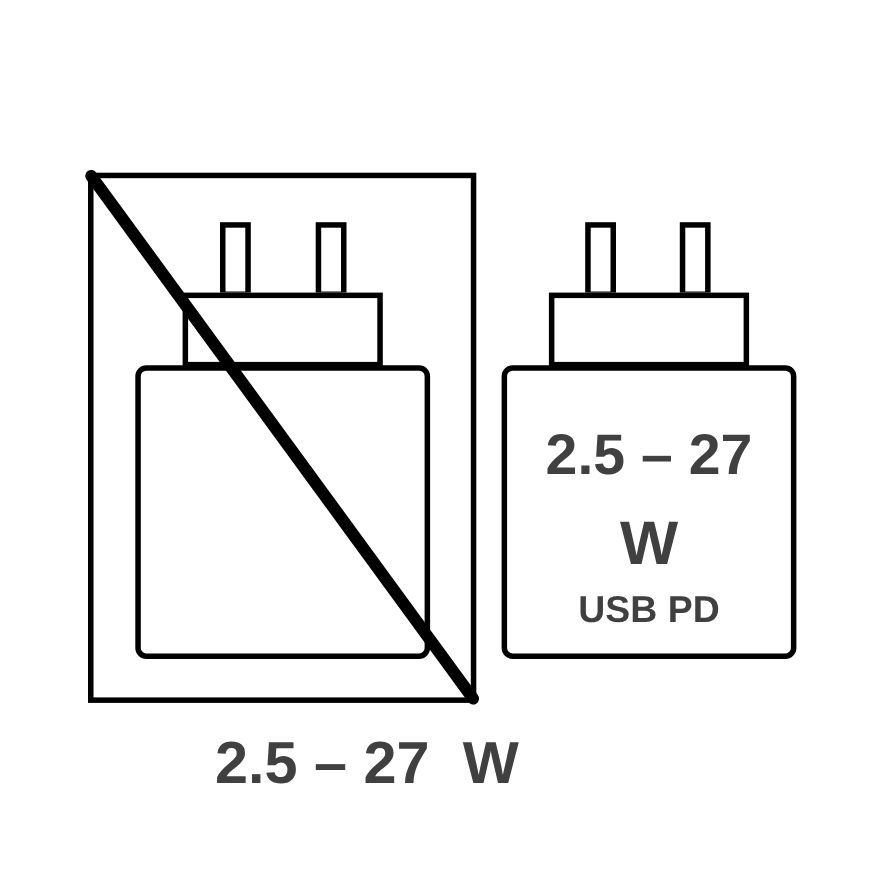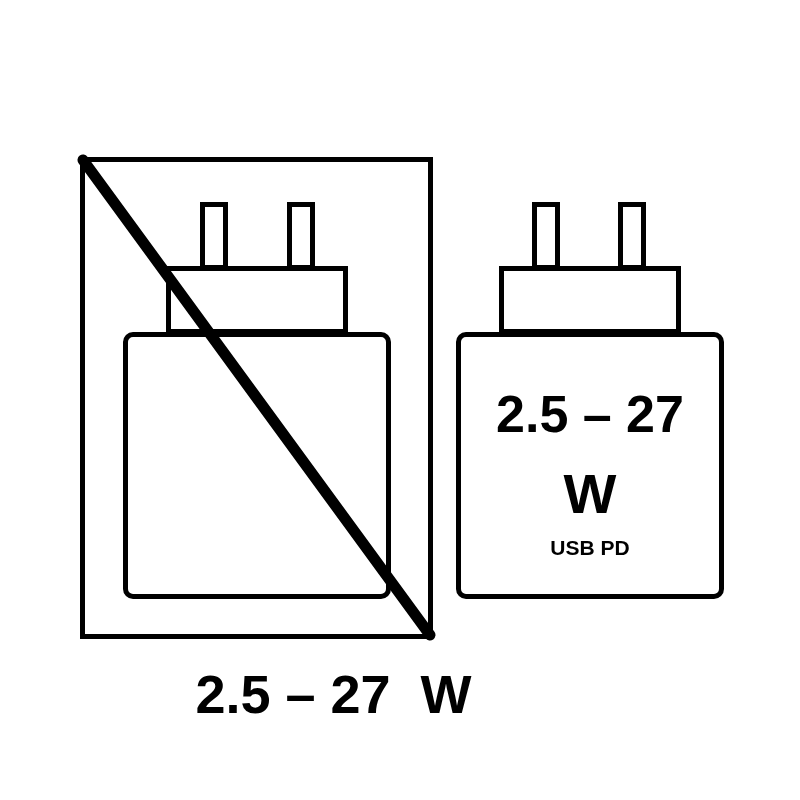--- a/index.html
+++ b/index.html
@@ -4,24 +4,24 @@
   <style>
     html, body { margin:0; padding:0; background:#ffffff; }
     body { width:800px; height:800px; position:relative; overflow:hidden;
            font-family:"Liberation Sans", sans-serif; }
     .abs { position:absolute; box-sizing:border-box; }
     .frame { left:80px; top:157px; width:353px; height:482px; border:5px solid #000; }
     .prong { width:28px; height:68px; border:5px solid #000; background:#fff; }
     .neck { width:182px; height:68px; border:5px solid #000; background:#fff; }
     .body { width:268px; height:267px; border:5px solid #000; border-radius:10px; background:#fff; }
     svg.slash { position:absolute; left:0; top:0; }
-    .lbl { position:absolute; font-weight:bold; color:#000000; white-space:pre; text-align:center; line-height:1; }
+    .lbl { position:absolute; font-weight:bold; color:#404040; white-space:pre; text-align:center; line-height:1; }
     .big { font-size:52px; }
     .w { font-size:56px; }
-    .small { font-size:21px;text-align:center; }
+    .small { font-size:34px;text-align:center; }
     .bottom { font-size:54px; left:0; width:667px; top:667px; }
   </style>
 </head>
 <body>
 
 <div class="abs frame"></div>
 <div class="abs prong" style="left:200px; top:202px;"></div>
 <div class="abs prong" style="left:287px; top:202px;"></div>
 <div class="abs neck" style="left:166px; top:266px;"></div>
 <div class="abs body" style="left:123px; top:332px;"></div>

